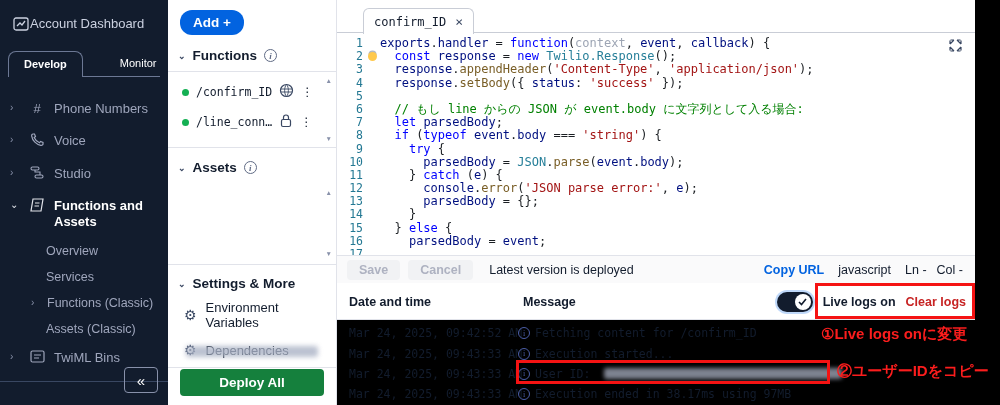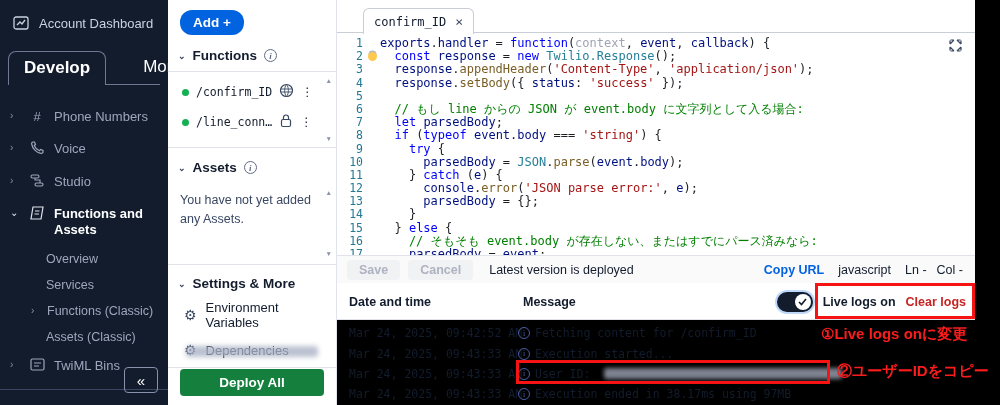--- a/index.html
+++ b/index.html
@@ -1,23 +1,23 @@
 <!DOCTYPE html>
 <html><head>
 <meta charset="utf-8">
 <style>
   * { margin:0; padding:0; box-sizing:border-box; }
   body { font-family:"Liberation Sans", sans-serif; }
   .app { position:relative; width:1000px; height:405px; background:#000; overflow:hidden; }
 
   
   .sidebar { position:absolute; left:0; top:0; width:168px; height:405px; background:#121C2D; color:#9FA6BC; }
-  .sb-header { display:flex; align-items:flex-start; gap:9px; padding:16px 12px 10px; color:#CBD1E0; font-size:13px; }
+  .sb-header { display:flex; align-items:flex-end; padding:16px 12px 10px; color:#CBD1E0; font-size:13px; }
   .sb-tabs { position:relative; display:flex; align-items:flex-end; margin:10px 8px 0; border-bottom:1px solid #6C7894; }
-  .sb-tab { padding:6px 15px 7px; font-size:17px; color:#FFFFFF; }
+  .sb-tab { padding:6px 15px 7px; font-size:11px; color:#FFFFFF; }
   .sb-tab.active { font-weight:bold; border:1px solid #6C7894; border-bottom:none; border-radius:8px 8px 0 0; margin-bottom:-1px; background:#121C2D; }
   .sb-tab.inactive { margin-left:22px; }
   .sb-nav { margin-top:16px; font-size:13px; }
   .sb-item { display:flex; align-items:flex-start; gap:8px; padding:8px 10px; line-height:1.25; }
   .sb-chev { width:10px; font-size:10px; color:#8891AA; flex:none; padding-top:1px; }
   .sb-ic { width:18px; flex:none; display:flex; justify-content:center; color:#9FA6BC; }
   .sb-lbl { color:#9FA6BC; }
   .sb-item.active .sb-lbl { color:#FFFFFF; font-weight:bold; }
   .sb-item.active .sb-ic, .sb-item.active .sb-chev { color:#E1E3EA; }
   .sb-sub { font-size:12.5px; }
@@ -215,21 +215,20 @@
       <span class="scr-up">▲</span>
       <span class="scr-dn">▼</span>
     </div>
 
     <div class="sec-head" style="margin-top:9px">
       <span class="chev-dark">⌄</span>
       <span>Assets</span>
       <span class="info-icon">i</span>
     </div>
     <div class="assets-box">
-      <span>You have not yet added any Assets.</span>
       <span class="scr-up">▲</span>
       <span class="scr-dn">▼</span>
     </div>
 
     <div class="sec-head" style="margin-top:8px">
       <span class="chev-dark">⌄</span>
       <span>Settings &amp; More</span>
     </div>
     <div class="set-row">
       <span class="gear">⚙</span>
@@ -287,21 +286,20 @@
           <div class="cl"><span class="t-m">  // もし line からの JSON が event.body に文字列として入る場合:</span></div>
           <div class="cl"><span class="t-p">  </span><span class="t-k">let</span><span class="t-p"> </span><span class="t-v">parsedBody</span><span class="t-p">;</span></div>
           <div class="cl"><span class="t-p">  </span><span class="t-k">if</span><span class="t-p"> (</span><span class="t-k">typeof</span><span class="t-p"> </span><span class="t-v">event</span><span class="t-p">.</span><span class="t-v">body</span><span class="t-p"> === </span><span class="t-s">'string'</span><span class="t-p">) {</span></div>
           <div class="cl"><span class="t-p">    </span><span class="t-k">try</span><span class="t-p"> {</span></div>
           <div class="cl"><span class="t-p">      </span><span class="t-v">parsedBody</span><span class="t-p"> = </span><span class="t-c">JSON</span><span class="t-p">.</span><span class="t-f">parse</span><span class="t-p">(</span><span class="t-v">event</span><span class="t-p">.</span><span class="t-v">body</span><span class="t-p">);</span></div>
           <div class="cl"><span class="t-p">    } </span><span class="t-k">catch</span><span class="t-p"> (</span><span class="t-v">e</span><span class="t-p">) {</span></div>
           <div class="cl"><span class="t-p">      </span><span class="t-v">console</span><span class="t-p">.</span><span class="t-f">error</span><span class="t-p">(</span><span class="t-s">'JSON parse error:'</span><span class="t-p">, </span><span class="t-v">e</span><span class="t-p">);</span></div>
           <div class="cl"><span class="t-p">      </span><span class="t-v">parsedBody</span><span class="t-p"> = {};</span></div>
           <div class="cl"><span class="t-p">    }</span></div>
           <div class="cl"><span class="t-p">  } </span><span class="t-k">else</span><span class="t-p"> {</span></div>
-          <div class="cl"><span class="t-m">    // そもそも event.body が存在しない、またはすでにパース済みなら:</span></div>
           <div class="cl"><span class="t-p">    </span><span class="t-v">parsedBody</span><span class="t-p"> = </span><span class="t-v">event</span><span class="t-p">;</span></div>
         </div>
       <span class="bulb"></span>
       <span class="expand-icon">
         <svg width="13" height="13" viewBox="0 0 13 13">
             <path d="M1 5 L5 1 M1 1.5 L1 5 M1.5 1 L5 1 M12 8 L8 12 M12 11.5 L12 8 M11.5 12 L8 12 M8 1 L12 5 M12 1.5 L12 5 M11.5 1 L8 1 M5 12 L1 8 M1 11.5 L1 8 M1.5 12 L5 12" stroke="#394762" stroke-width="1.2" fill="none"></path>
           </svg>
       </span>
     </div>
 

